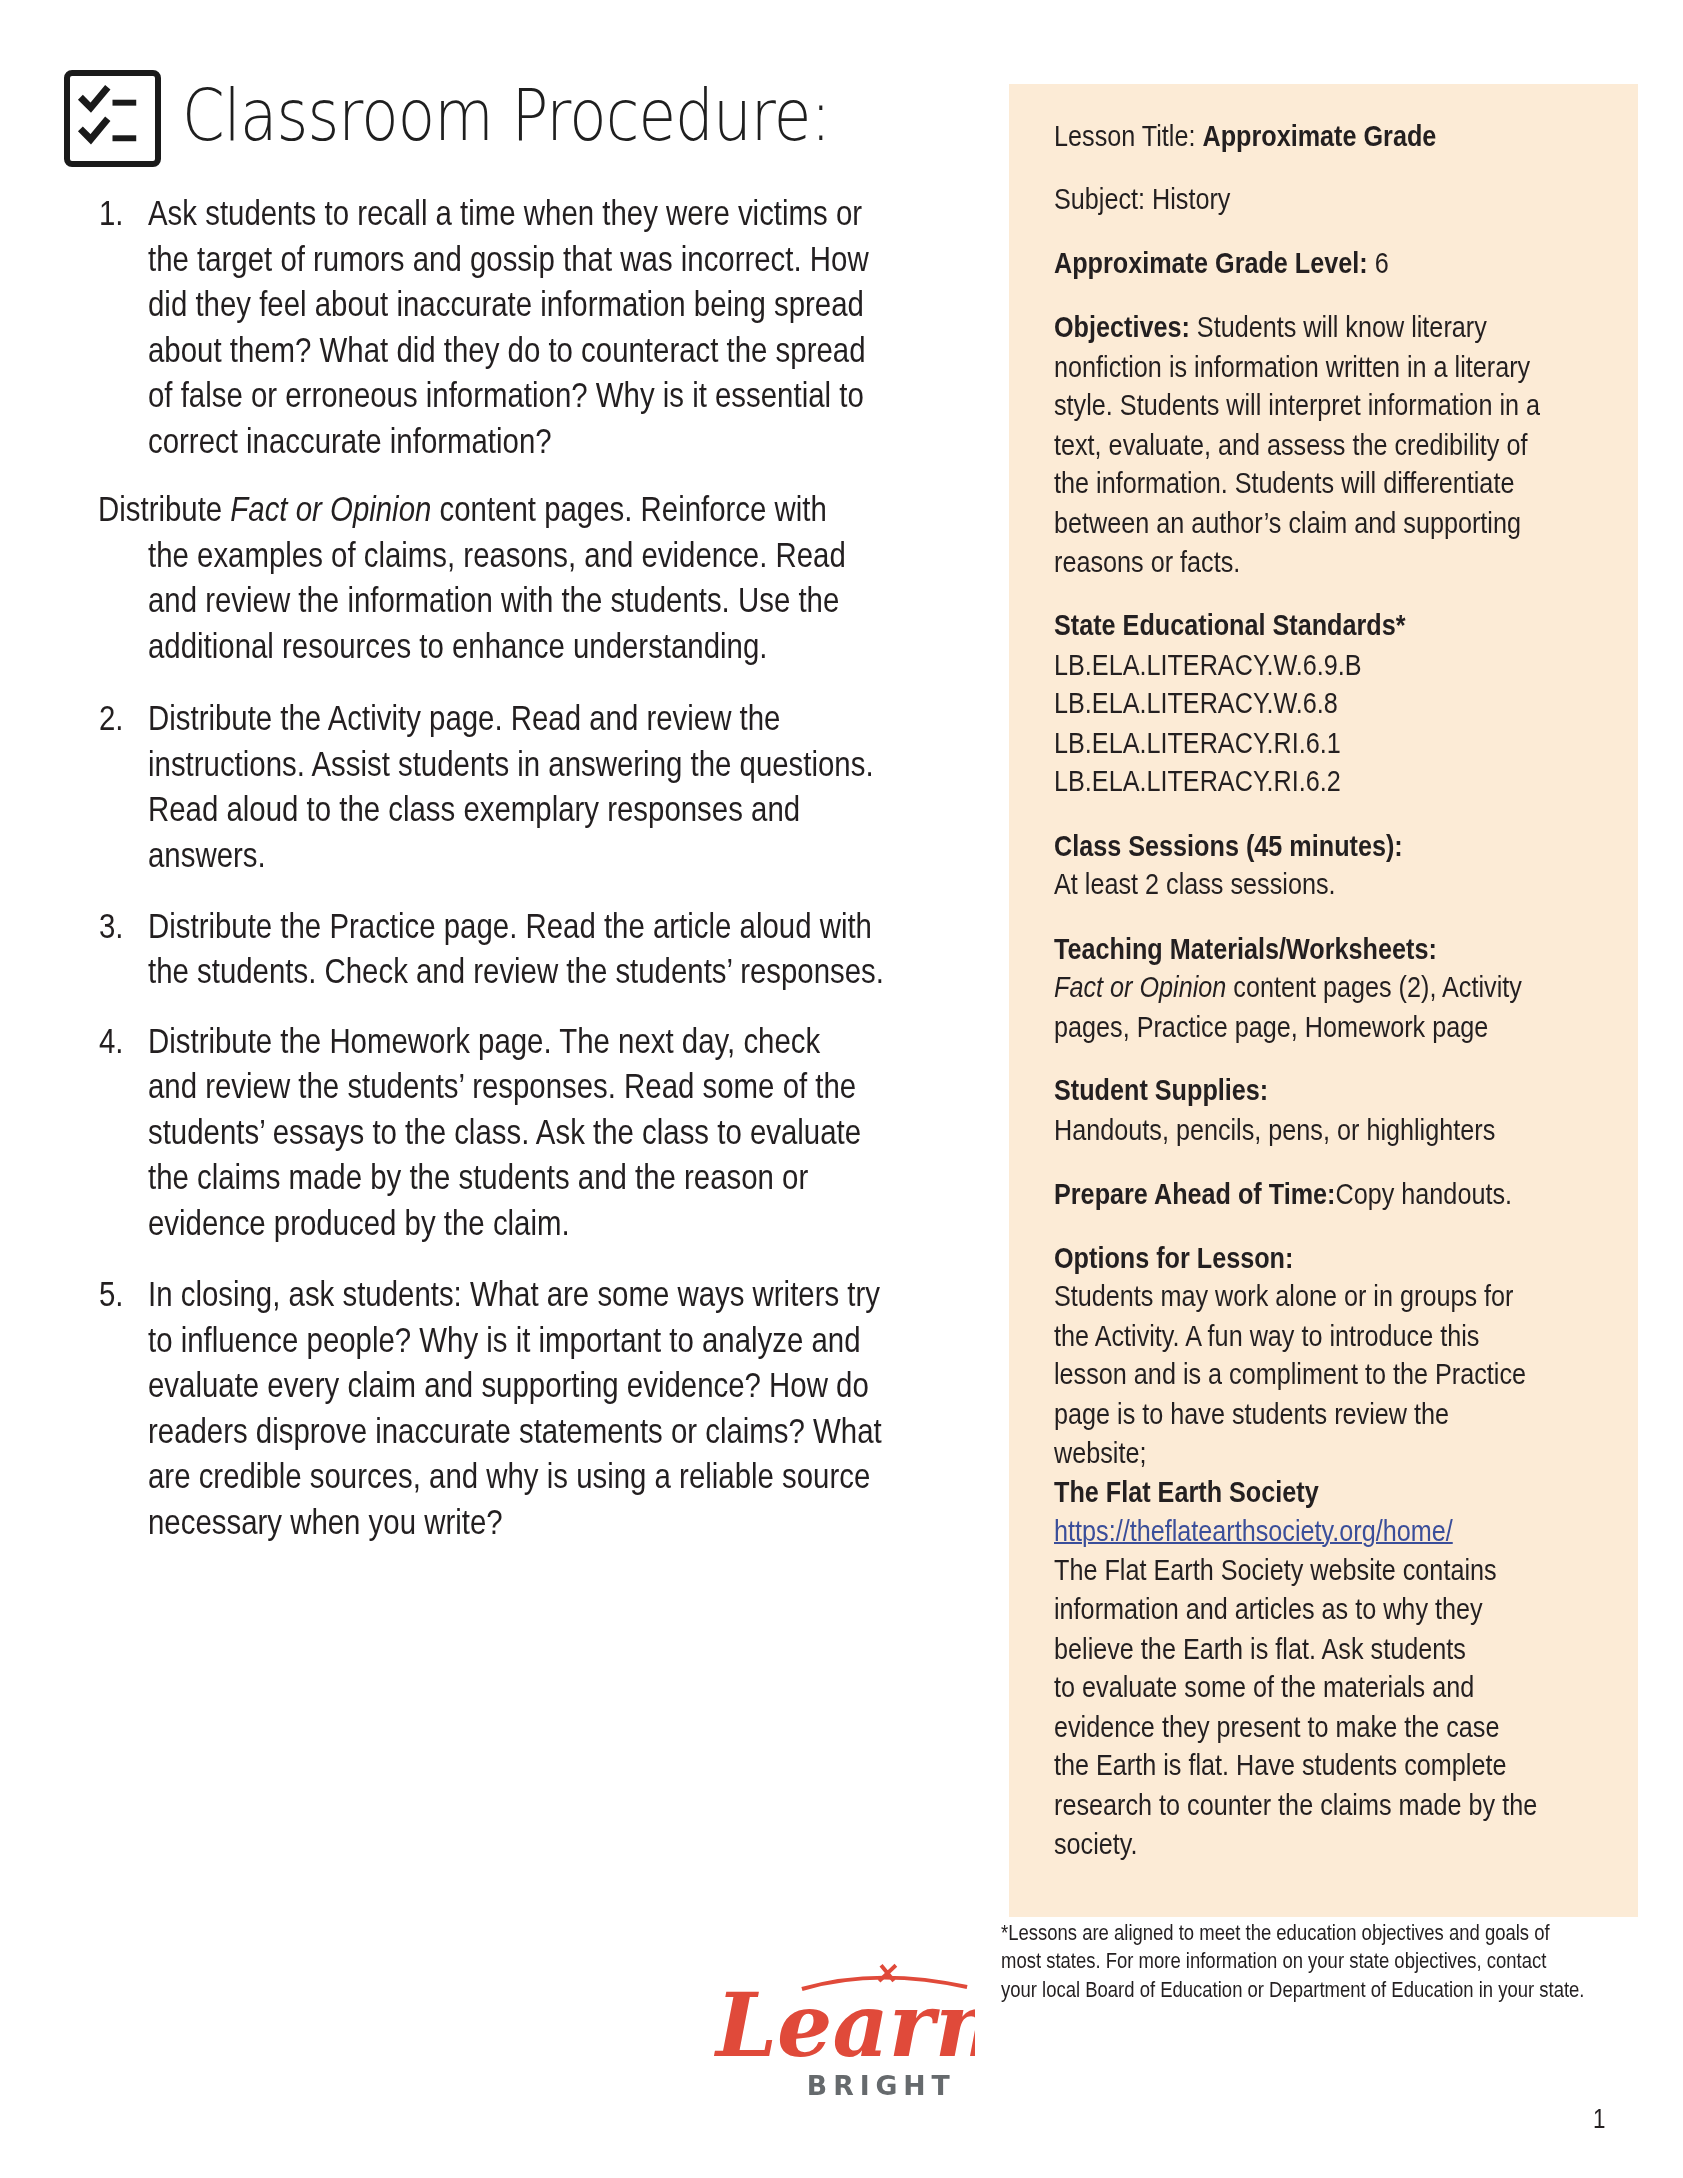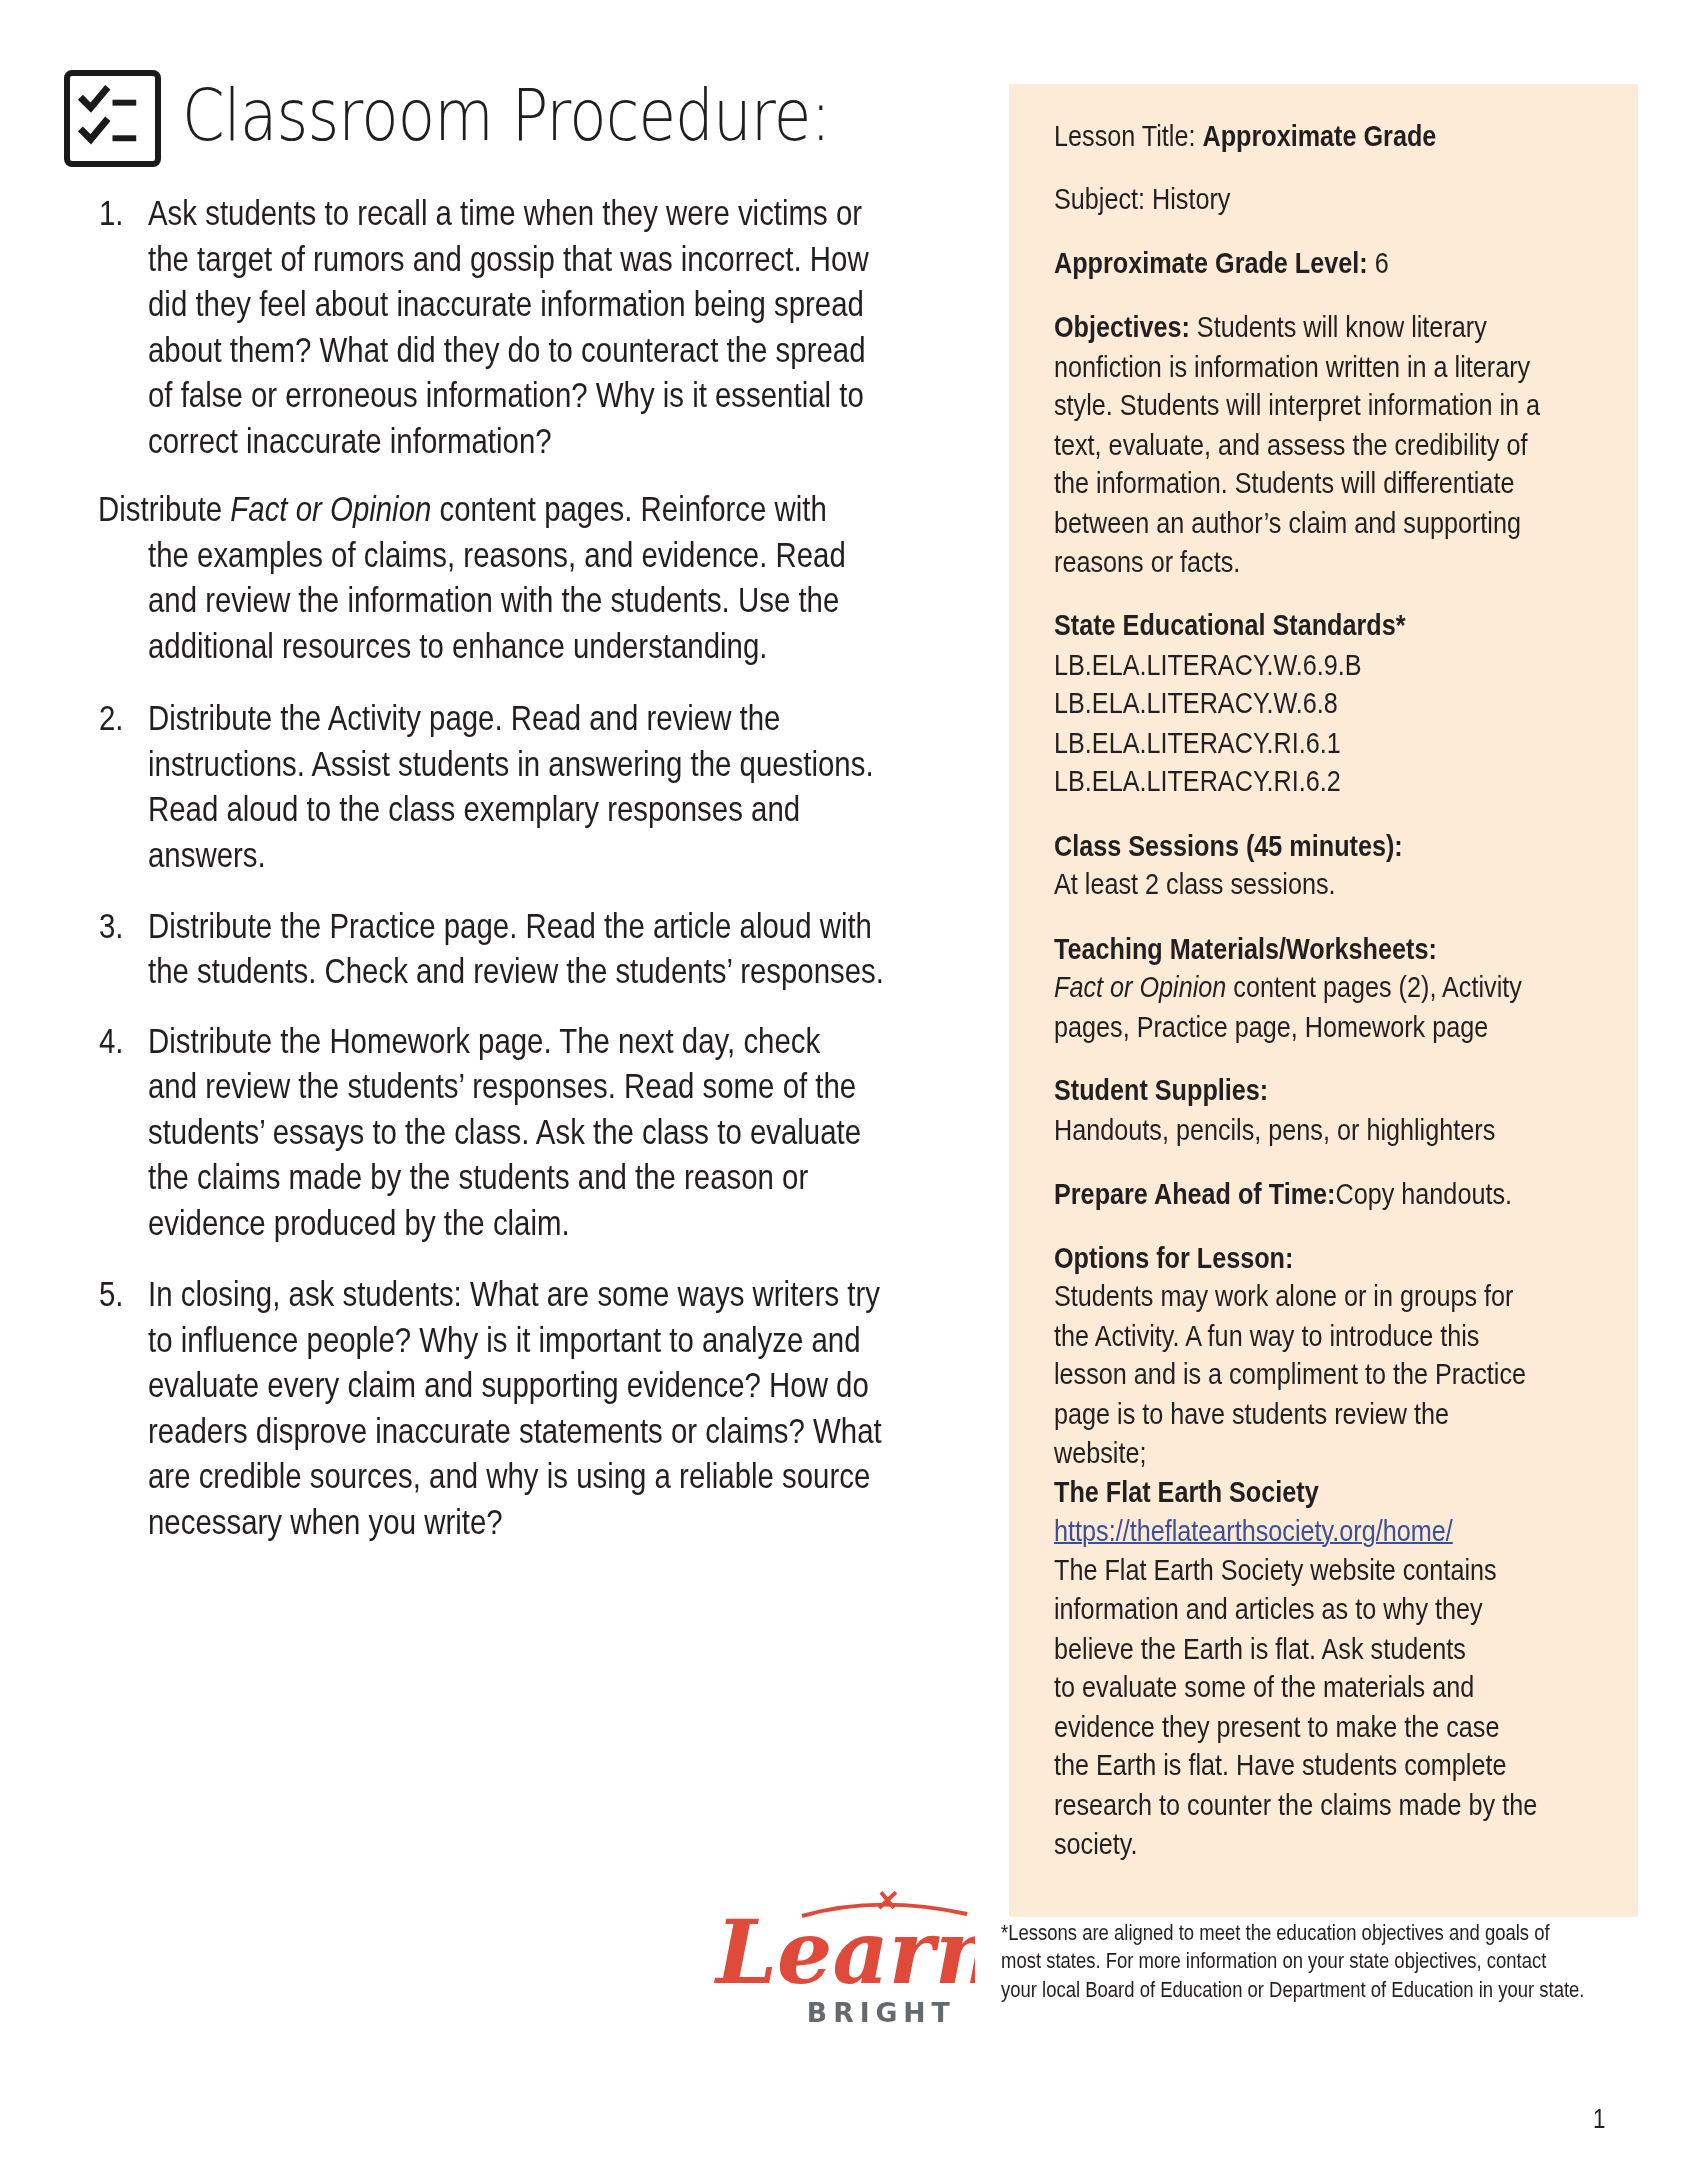--- a/index.html
+++ b/index.html
@@ -22,21 +22,21 @@
   
   .panel { left: 1009px; top: 84px; width: 629px; height: 1833px; background: #fcebd6; }
   .pline { position: absolute; left: 1054px; white-space: nowrap; font-size: 30px; line-height: 40px;
     transform: scaleX(0.84); transform-origin: left center; color: #231f20; }
   .pline b { font-weight: bold; }
   .link { color: #3a4e9a; text-decoration: underline; text-decoration-thickness: 2px; }
 
   .foot { position: absolute; left: 1001px; white-space: nowrap; font-size: 22px; line-height: 30px;
     transform: scaleX(0.84); transform-origin: left center; color: #231f20; }
 
-  .logo { left: 708px; top: 1886px; width: 267px; height: 149px; }
+  .logo { left: 708px; top: 1959px; width: 267px; height: 149px; }
   .page-num { left: 1593px; top: 2103px; font-size: 28px; color: #231f20;
     transform: scaleX(0.8); transform-origin: left top; }
 </style>
 </head>
 <body>
 
 <div class="abs checklist-icon">
   <svg width="85" height="85" viewBox="0 0 86 86">
     <path d="M13 24 L21 32 L36 14" stroke="#1a1a1a" stroke-width="7" fill="none" stroke-linecap="square"></path>
     <rect x="43" y="24" width="24" height="6" fill="#1a1a1a"></rect>

